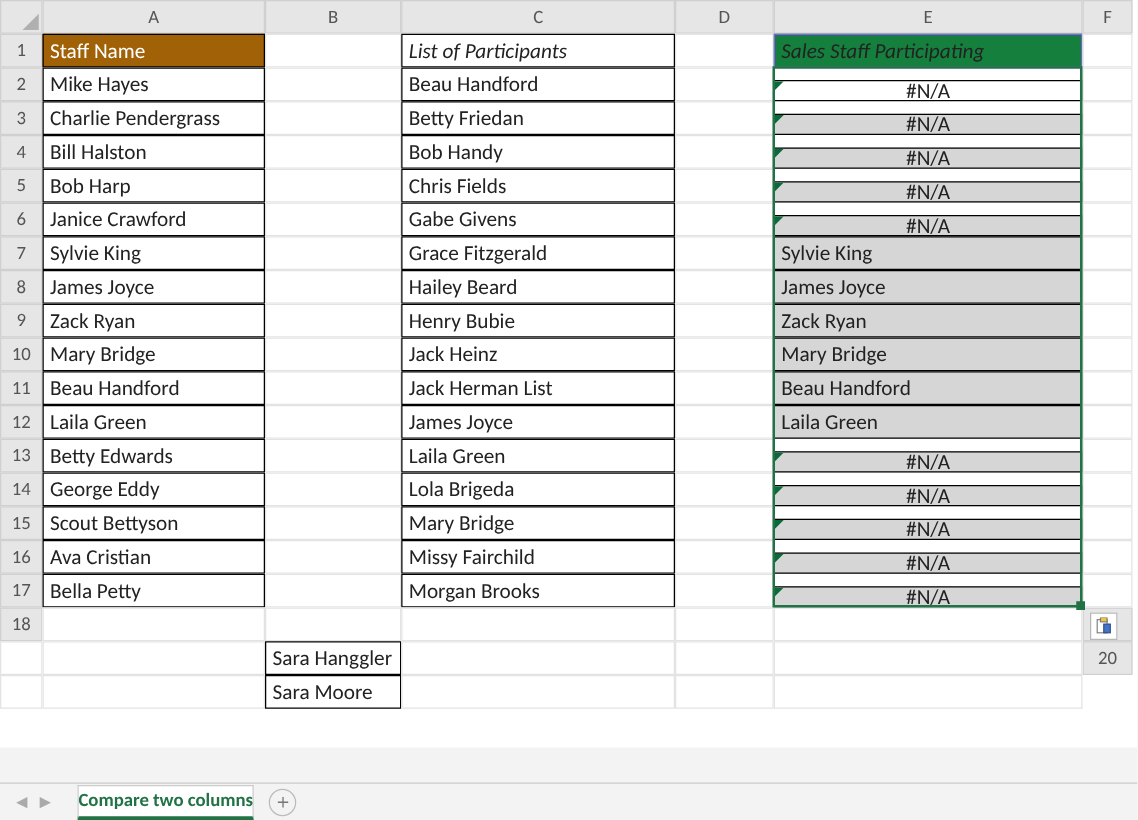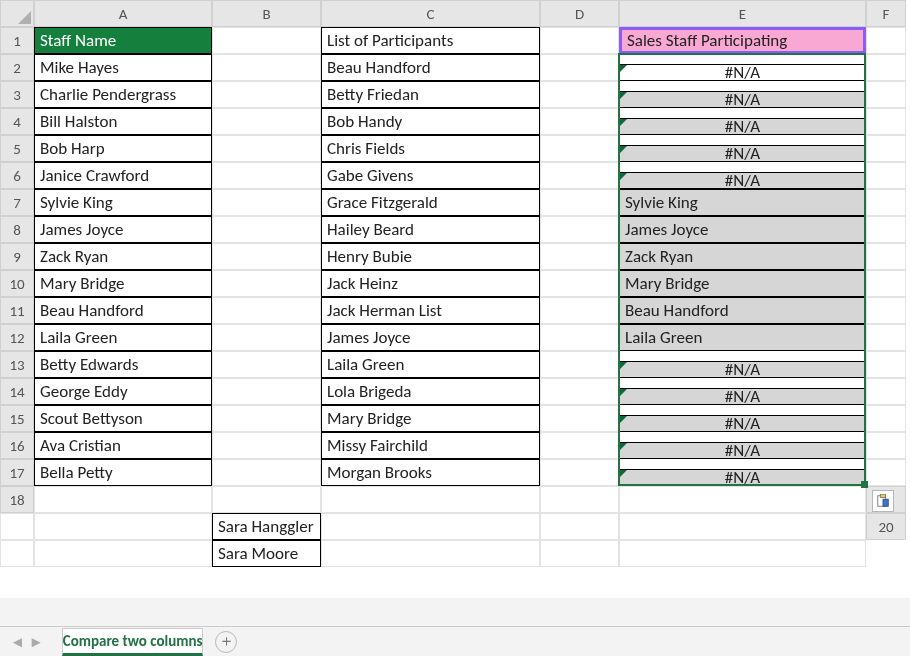--- a/index.html
+++ b/index.html
@@ -59,23 +59,23 @@
     display: flex;
     align-items: center;
     padding: 0 5px;
     white-space: nowrap;
     overflow: hidden;
     position: relative;
   }
   .bA   { border: 1px solid #000; }
   .bC   { border: 1px solid #000; }
   .bE   { border: 1px solid #000; }
-  .hA   { background: #15803d; color: #fff; border: 1px solid #000; }
-  .hC   { border: 1px solid #000; font-weight: 400; }
-  .hE   { background: #f9a8d4; border: 3px solid #8b5cf6; }
+  .hA   { background: #a16207; color: #fff; border: 1px solid #000; }
+  .hC   { border: 1px solid #000; font-weight: 400; font-style: italic; }
+  .hE   { background: #15803d; border: 1px solid #8b5cf6; font-style: italic; }
   .sel  { background: #d6d6d6; }
   .err  { position: relative; }
   .err::before {
     content: "";
     position: absolute;
     top: 0; left: 0;
     width: 0; height: 0;
     border-top: 7px solid #0a6b3a;
     border-right: 7px solid transparent;
   }

